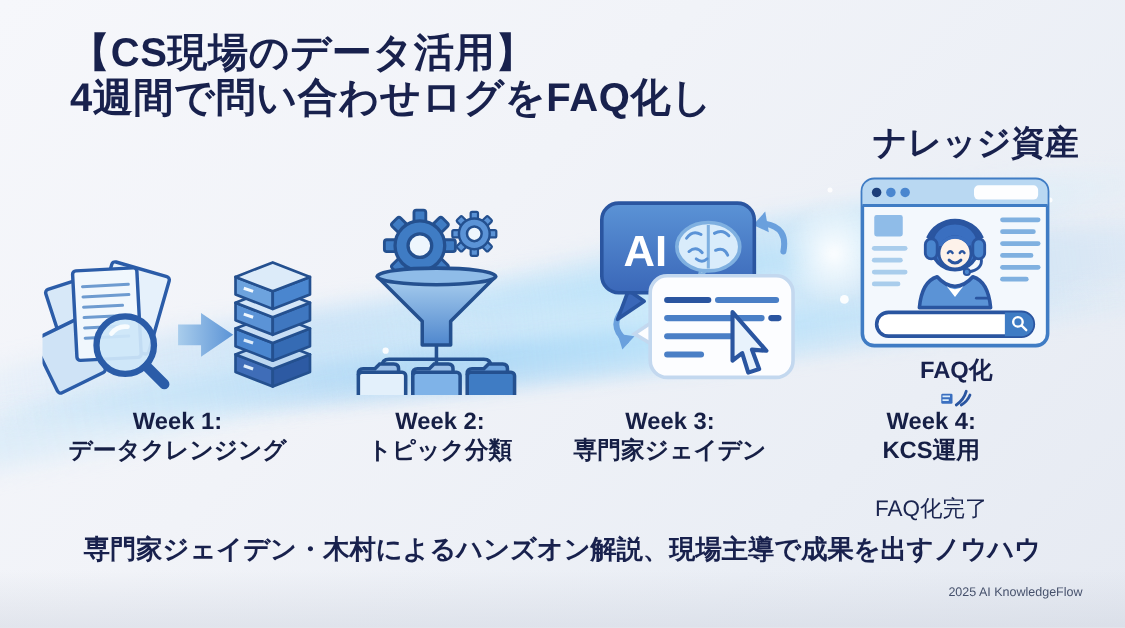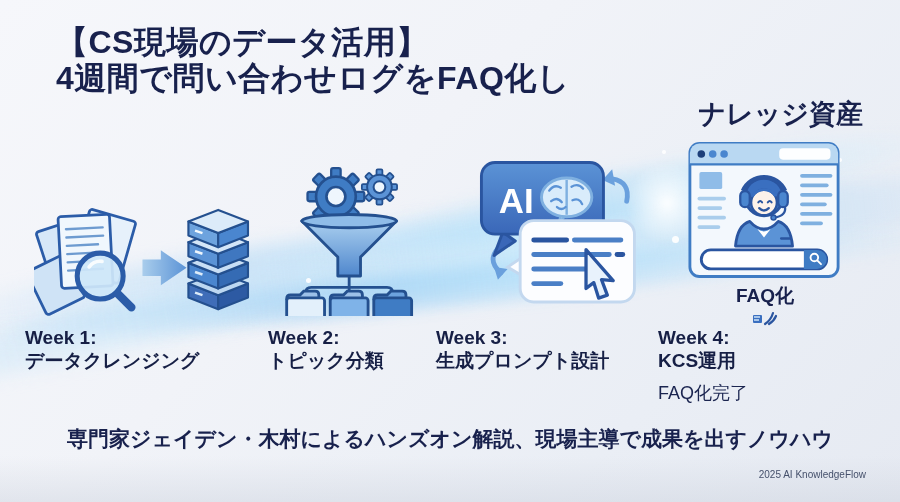--- a/index.html
+++ b/index.html
@@ -24,24 +24,24 @@
     filter:blur(10px);}
   .flare{position:absolute;left:622px;top:158px;width:90px;height:90px;border-radius:50%;
     background:radial-gradient(circle,rgba(255,255,255,.95) 0%,rgba(255,255,255,0) 65%);filter:blur(2px);}
   .sparkle{position:absolute;border-radius:50%;background:#ffffff;filter:blur(.6px);opacity:.92;}
 
   .title{position:absolute;left:56px;top:24px;color:#18214d;font-size:32px;font-weight:700;line-height:36px;letter-spacing:.5px;}
   .title span{display:block;}
   .kheading{position:absolute;left:673px;top:96px;width:190px;text-align:right;color:#18214d;font-size:27px;font-weight:700;}
 
   .icon-block{position:absolute;}
-  .wlabel{position:absolute;top:326px;text-align:left;color:#161f45;font-size:19px;font-weight:700;line-height:23px;}
+  .wlabel{position:absolute;top:326px;text-align:center;color:#161f45;font-size:19px;font-weight:700;line-height:23px;}
   .wlabel span{display:block;}
   .w4badge{position:absolute;left:688px;top:283px;width:154px;text-align:center;color:#18214d;font-size:19px;font-weight:600;display:flex;align-items:center;justify-content:center;gap:2px;flex-direction:column;}
-  .w4note{margin-top:10px;font-weight:500;font-size:18px;color:#1b2550;}
+  .w4note{margin-top:24px;font-weight:500;font-size:18px;color:#1b2550;}
 
   .bottom-note{position:absolute;left:0;top:425px;width:900px;text-align:center;color:#18214d;font-size:21px;font-weight:700;}
   .footer-strip{position:absolute;left:0;bottom:0;width:900px;height:46px;
     background:linear-gradient(180deg,rgba(208,214,224,0) 0%,rgba(205,211,222,.45) 100%);}
   .credit{position:absolute;right:34px;top:469px;color:#45506b;font-size:10px;font-weight:500;}
 </style>
 </head>
 <body>
 
 <div class="canvas">
@@ -354,21 +354,21 @@
   <div class="wlabel" style="left:25px;width:234px;">
     <span>Week 1:</span>
     <span>データクレンジング</span>
   </div>
   <div class="wlabel" style="left:268px;width:168px;">
     <span>Week 2:</span>
     <span>トピック分類</span>
   </div>
   <div class="wlabel" style="left:436px;width:200px;">
     <span>Week 3:</span>
-    <span>生成プロンプト設計</span>
+    <span>専門家ジェイデン</span>
   </div>
   <div class="wlabel" style="left:658px;width:174px;">
     <span>Week 4:</span>
     <span>KCS運用</span>
     <span class="w4note">FAQ化完了</span>
   </div>
 
   <div class="bottom-note">専門家ジェイデン・木村によるハンズオン解説、現場主導で成果を出すノウハウ</div>
 
   <div class="footer-strip"></div>

